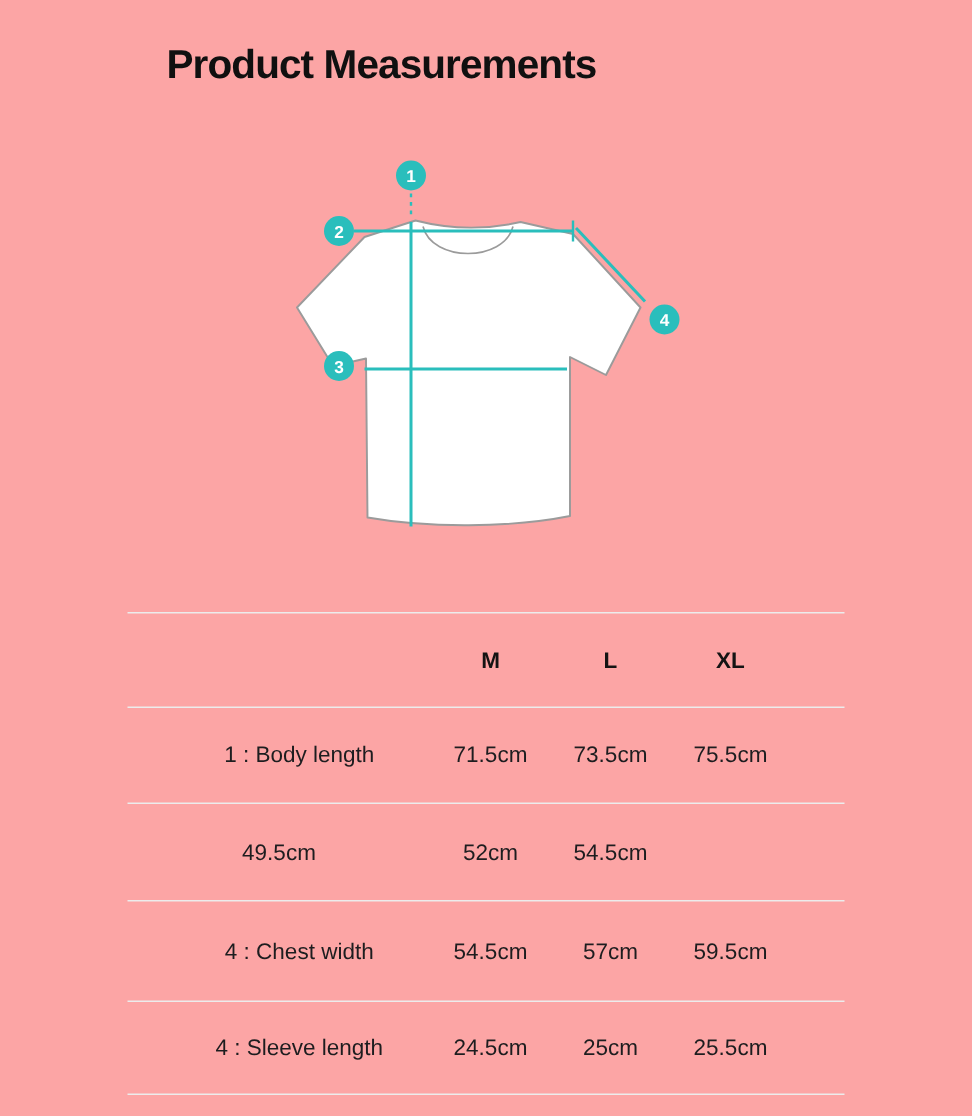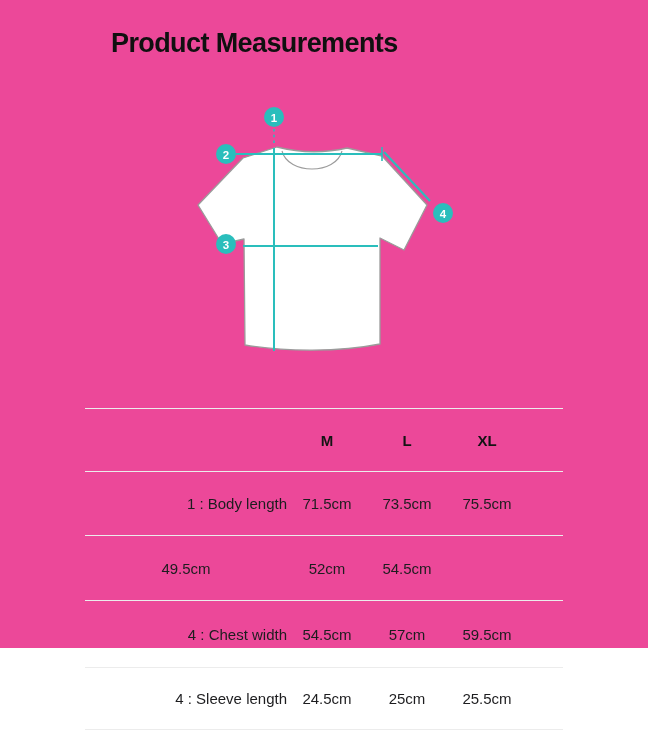--- a/index.html
+++ b/index.html
@@ -1,21 +1,21 @@
 <!DOCTYPE html>
 <html><head>
 <meta charset="utf-8">
 <style>
   html,body{margin:0;padding:0;}
   body{
     width:648px;height:744px;background:#ffffff;overflow:hidden;
     font-family:"Liberation Sans","DejaVu Sans",sans-serif;
     -webkit-font-smoothing:antialiased;
   }
-  .screen{position:relative;width:648px;height:648px;background:#ec4899;}
+  .screen{position:relative;width:648px;height:744px;background:#fca5a5;}
 
   
   .page-title{
     position:absolute;left:111px;top:28px;margin:0;
     font-size:27px;font-weight:bold;letter-spacing:-0.6px;color:#101010;
     white-space:nowrap;
   }
 
   
   .diagram-svg{position:absolute;left:0;top:0;width:648px;height:400px;}
@@ -37,21 +37,21 @@
   .t-row{
     display:grid;grid-template-columns:1fr 80px 80px 80px;
     align-items:center;border-top:1px solid #ececec;
     padding-right:36px;
   }
   .t-row.header{height:62px;font-weight:bold;color:#141414;}
   .t-row.r1{height:63px;}
   .t-row.r2{height:64px;}
   .t-row.r3{height:66px;}
   .t-row.r4{height:61px;}
-  .t-label{padding-left:27px;text-align:right;}
+  .t-label{padding-left:27px;text-align:center;}
   .t-val{text-align:center;white-space:nowrap;}
   .t-bottom-divider{height:0;border-top:1px solid #ececec;}
 </style>
 </head>
 <body>
 
 <div class="screen">
 
   <h1 class="page-title">Product Measurements</h1>
 

